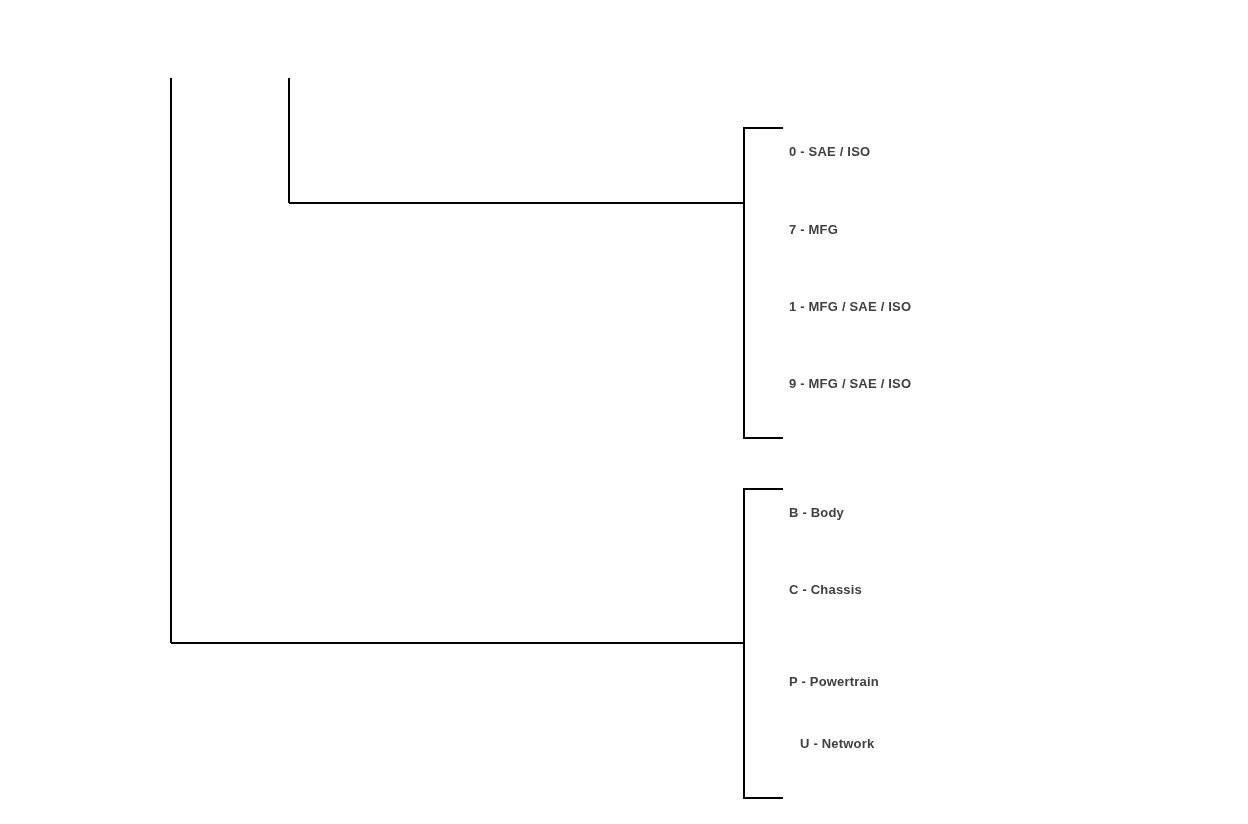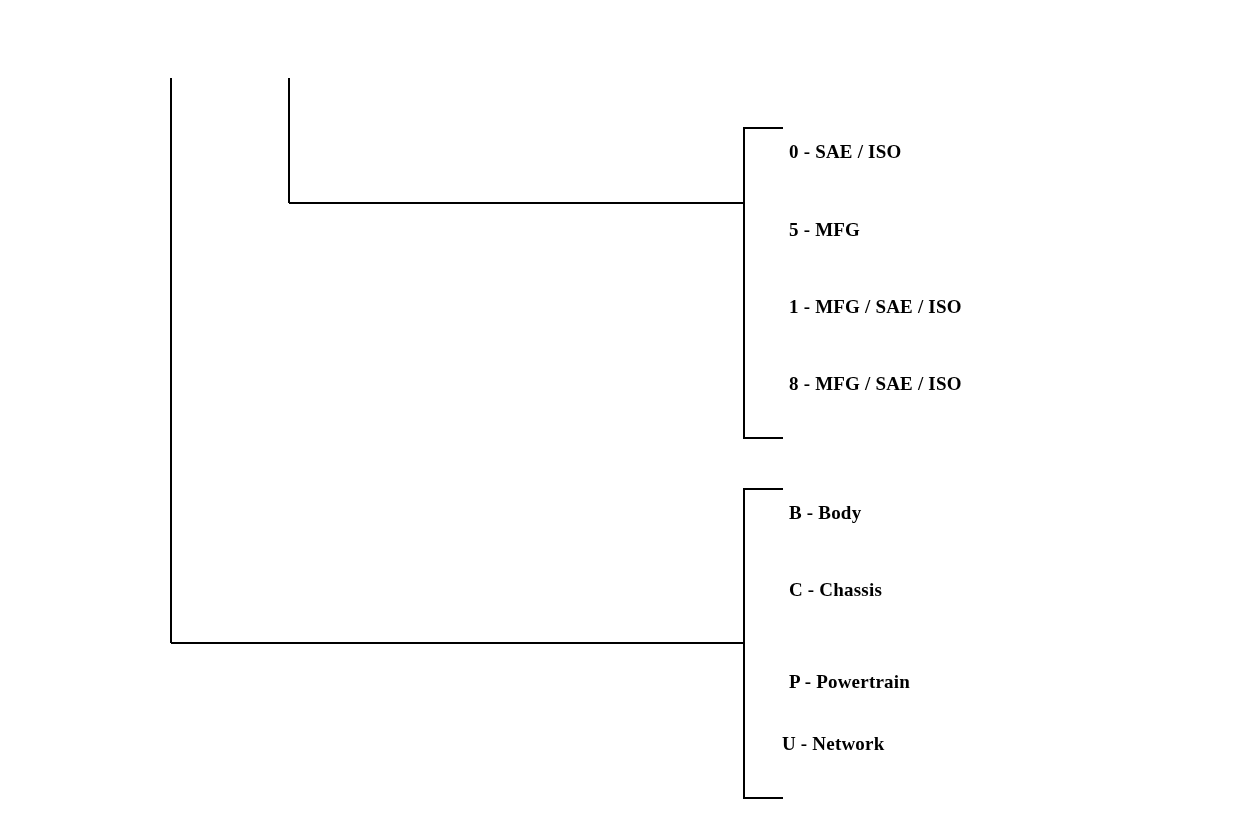--- a/index.html
+++ b/index.html
@@ -18,24 +18,24 @@
   }
   #tree-svg {
     position: absolute;
     left: 0;
     top: 0;
     width: 1248px;
     height: 824px;
   }
   .leaf-label {
     position: absolute;
-    font-family: Liberation Serif, serif;
-    font-size: 19px;
+    font-family: Liberation Sans, sans-serif;
+    font-size: 13px;
     font-weight: bold;
-    color: #000000;
+    color: #404040;
     white-space: nowrap;
     letter-spacing: 0.2px;
     transform: translateY(-50%);
     line-height: 1;
   }
 </style>
 </head>
 <body>
 
 <div id="canvas">
@@ -50,27 +50,27 @@
 
     <path d="M 289 203 L 744 203" stroke="#000000" stroke-width="2.6" fill="none" shape-rendering="crispEdges"></path>
 
     <path d="M 783 128 L 744 128 L 744 438 L 783 438" stroke="#000000" stroke-width="2.6" fill="none" stroke-linecap="butt" stroke-linejoin="miter" shape-rendering="crispEdges"></path>
 
     <path d="M 783 489 L 744 489 L 744 798 L 783 798" stroke="#000000" stroke-width="2.6" fill="none" stroke-linecap="butt" stroke-linejoin="miter" shape-rendering="crispEdges"></path>
   </svg>
 
   <div class="leaf-label" style="left:789px; top:151px;">0 - SAE / ISO</div>
 
-  <div class="leaf-label" style="left:789px; top:229px;">5 - MFG</div>
+  <div class="leaf-label" style="left:789px; top:229px;">7 - MFG</div>
 
   <div class="leaf-label" style="left:789px; top:306px;">1 - MFG / SAE / ISO</div>
 
-  <div class="leaf-label" style="left:789px; top:383px;">8 - MFG / SAE / ISO</div>
+  <div class="leaf-label" style="left:789px; top:383px;">9 - MFG / SAE / ISO</div>
 
   <div class="leaf-label" style="left:789px; top:512px;text-align:center;">B - Body</div>
 
   <div class="leaf-label" style="left:789px; top:589px;text-align:right;">C - Chassis</div>
 
   <div class="leaf-label" style="left:789px; top:665px;margin-top:16px;">P - Powertrain</div>
 
-  <div class="leaf-label" style="left:782px; top:743px;">U - Network</div>
+  <div class="leaf-label" style="left:800px; top:743px;">U - Network</div>
 
 </div>
 
 </body></html>

